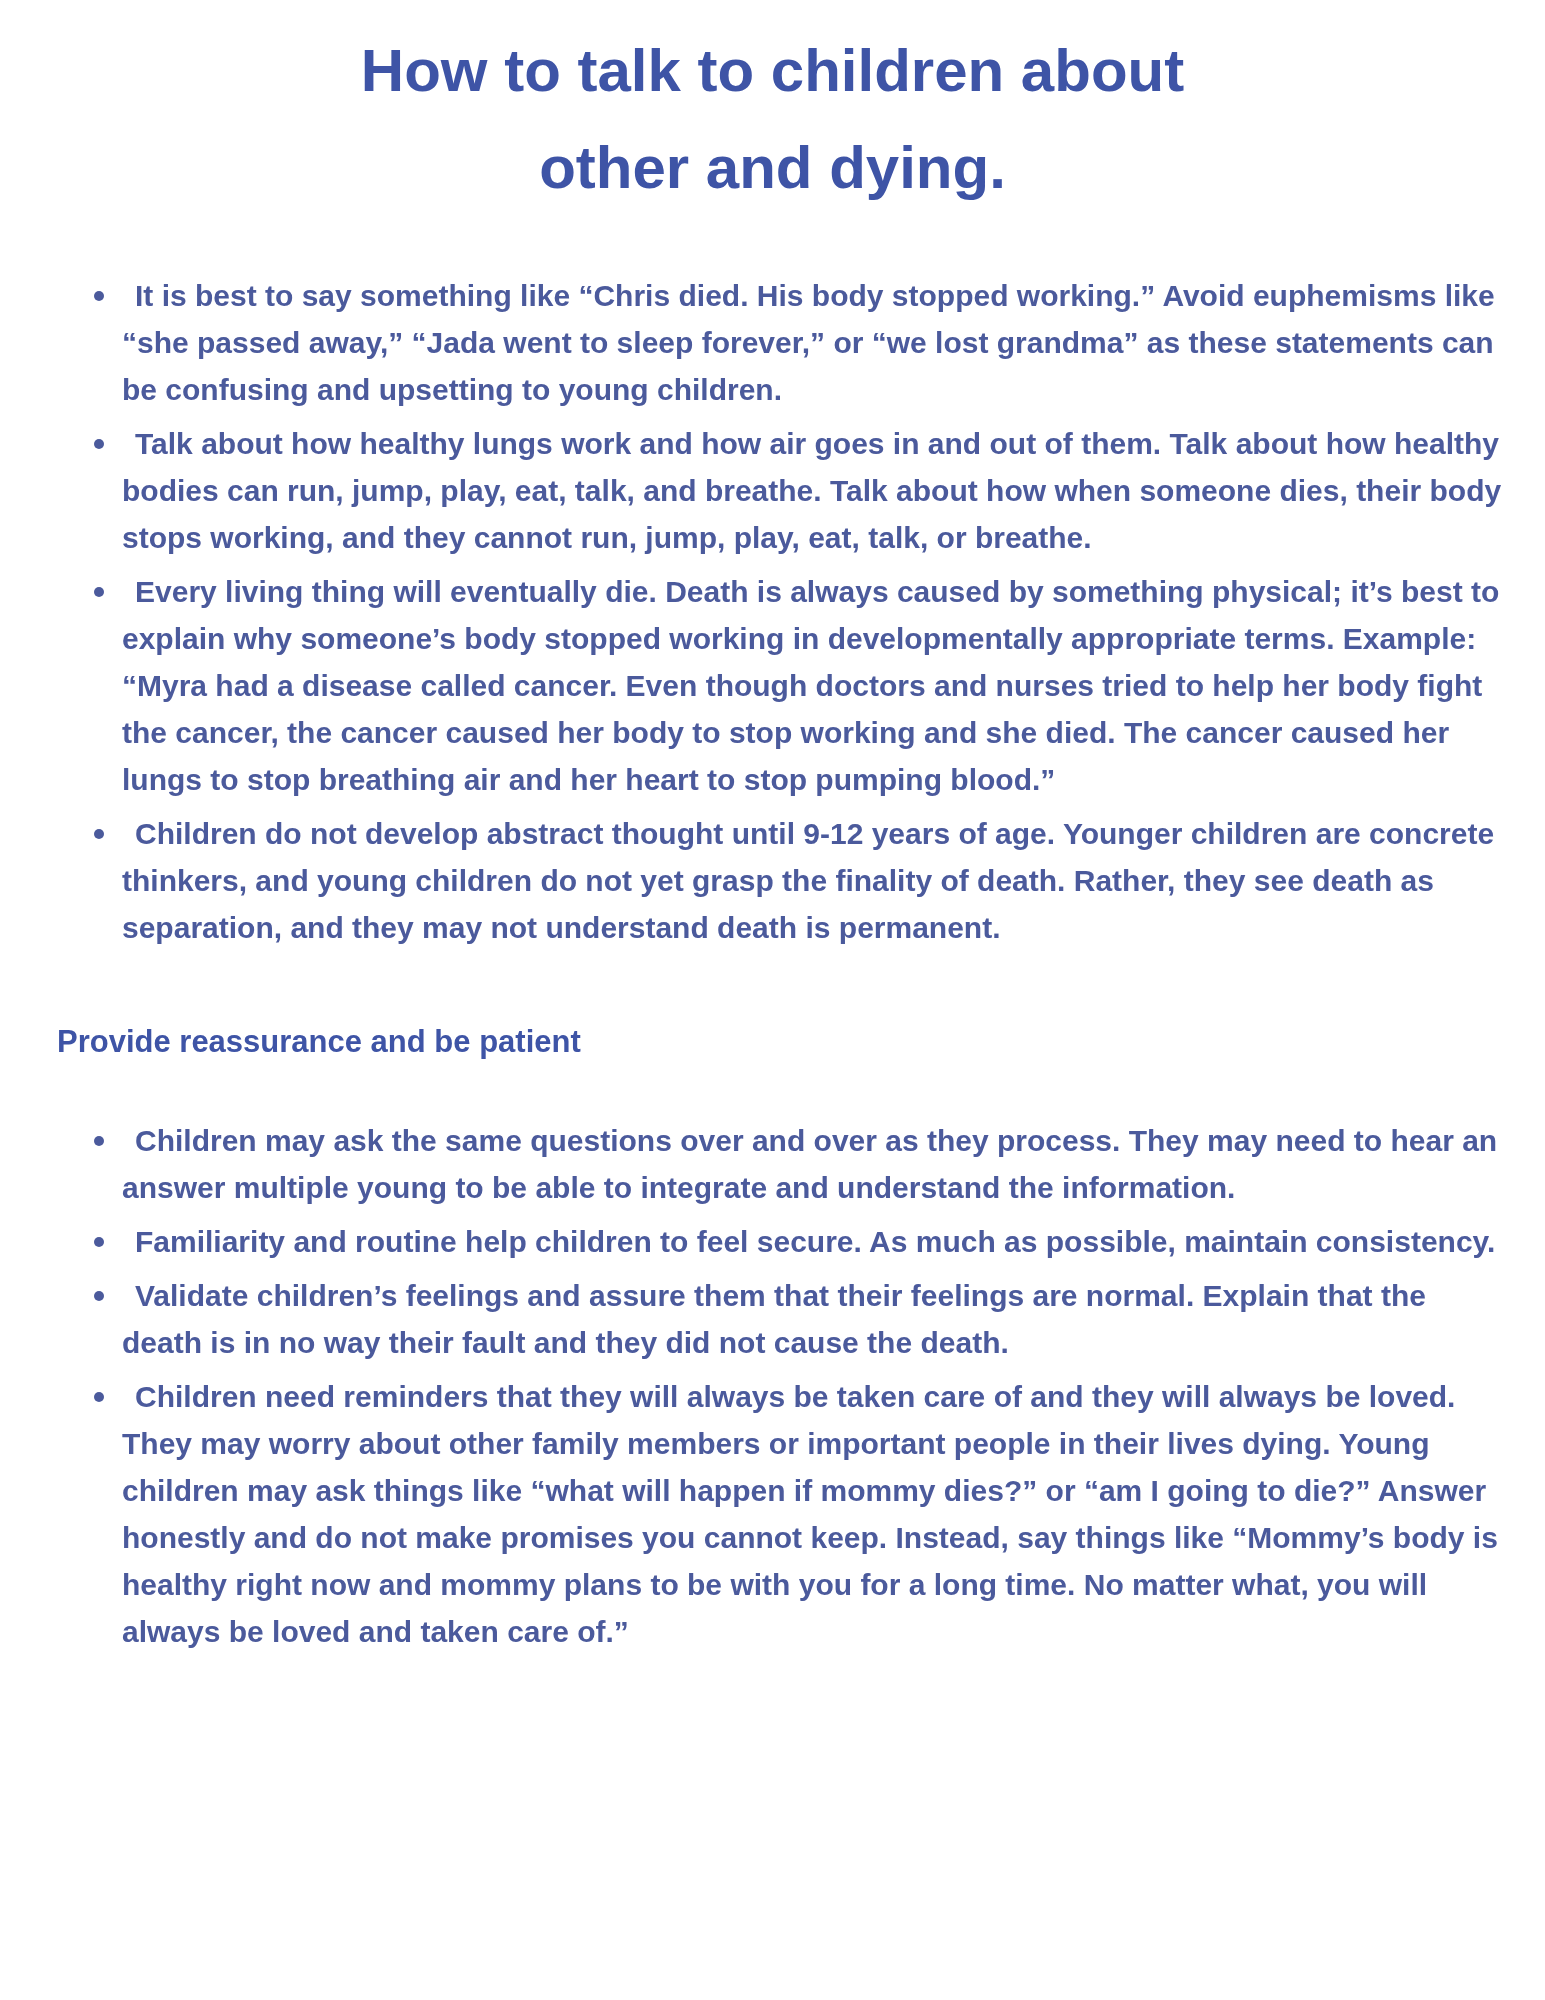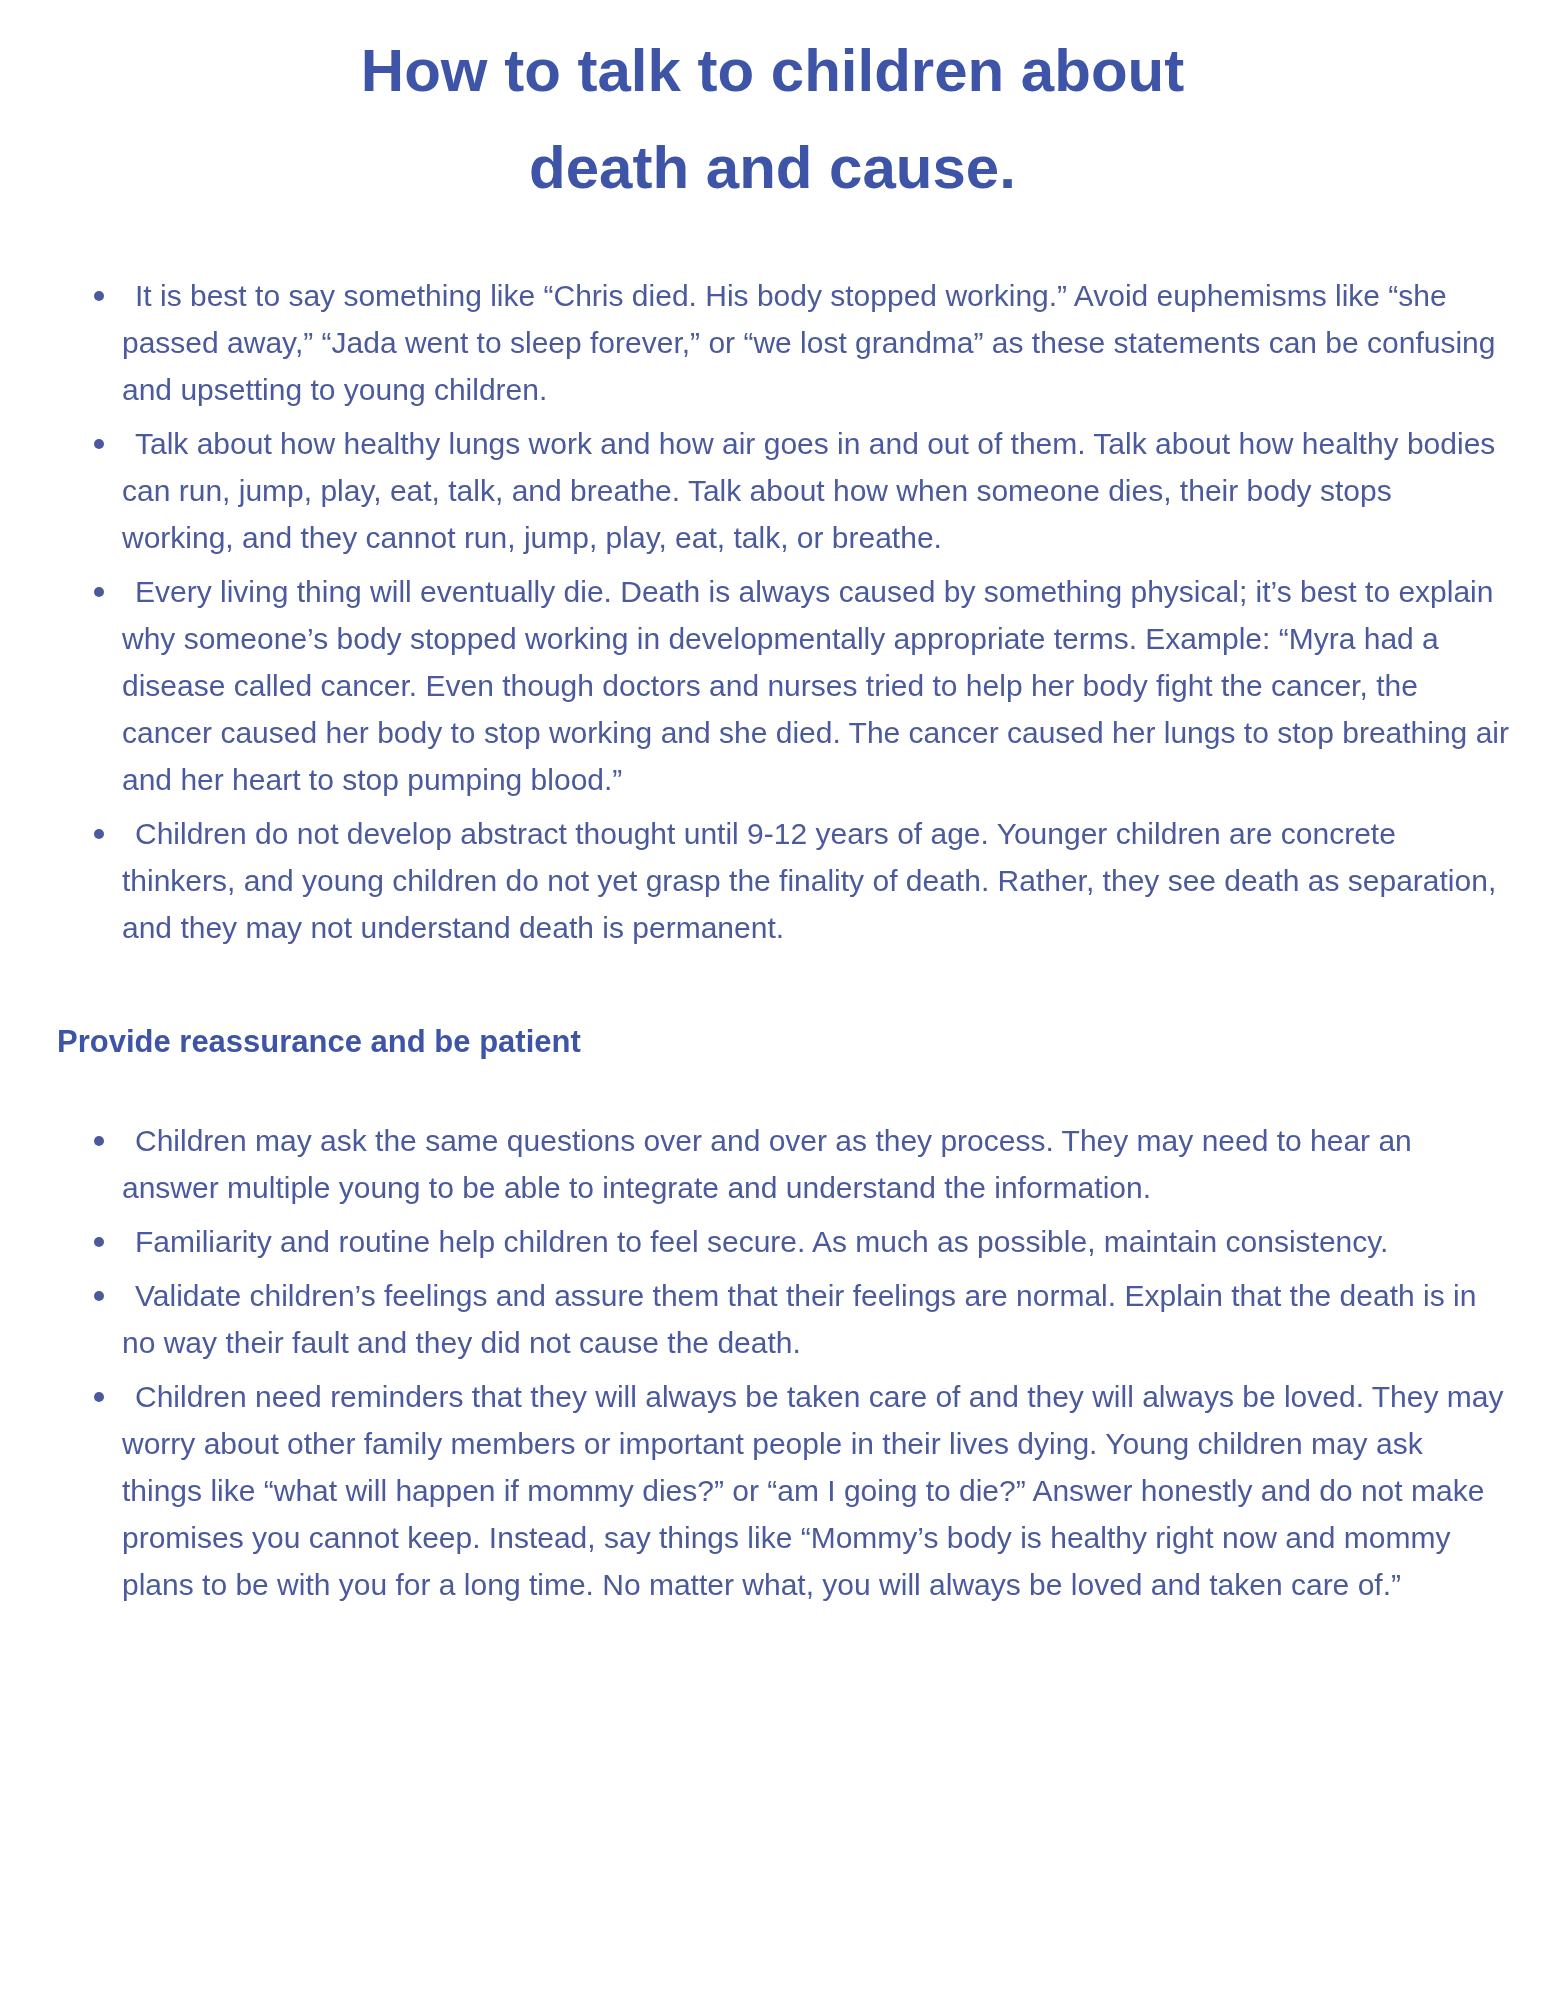--- a/index.html
+++ b/index.html
@@ -42,20 +42,21 @@
   .section-2 .section-heading {
     margin-top: 72px;
   }
   .bullet-list {
     list-style: none;
     margin: 56px 0 0 0;
     padding: 0 34px 0 122px;
     color: var(--body-blue, #4b5a9c);
     font-size: 30px;
     line-height: 47px;
+    font-weight: bold;
   }
   .bullet-list li {
     position: relative;
     margin: 0 0 7px 0;
     text-indent: 13px;
   }
   .bullet-list .dot {
     position: absolute;
     left: -28px;
     top: 19px;
@@ -65,21 +66,21 @@
     background: var(--body-blue, #4b5a9c);
   }
 </style>
 </head>
 <body>
 
 <div class="page">
 
   <h1 class="title">
     <span class="title-line">How to talk to children about</span>
-    <span class="title-line">death and cause.</span>
+    <span class="title-line">other and dying.</span>
   </h1>
 
   <section class="section section-1">
     <ul class="bullet-list">
       <li>
         <span class="dot"></span>
         <span class="bullet-text">It is best to say something like “Chris died. His body stopped working.” Avoid euphemisms like “she passed away,” “Jada went to sleep forever,” or “we lost grandma” as these statements can be confusing and upsetting to young children.</span>
       </li>
       <li>
         <span class="dot"></span>

